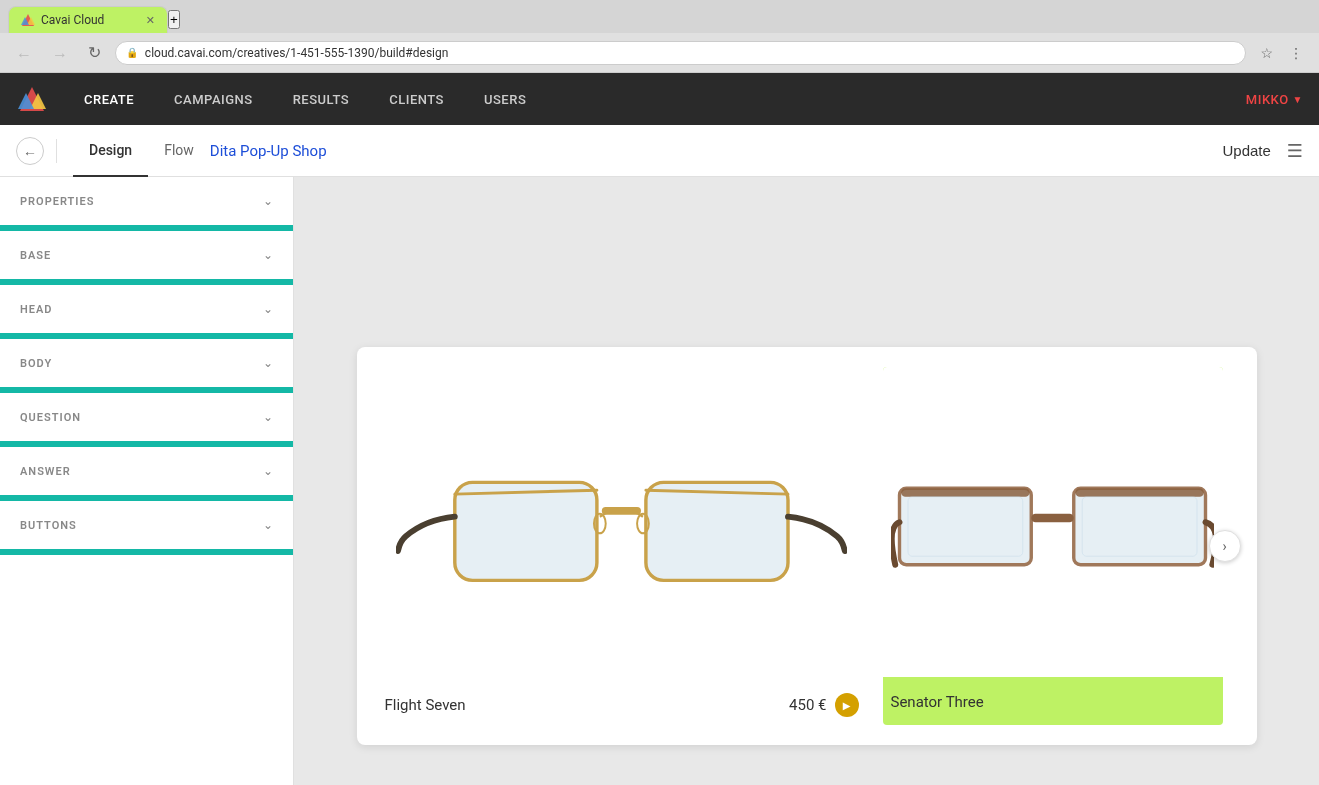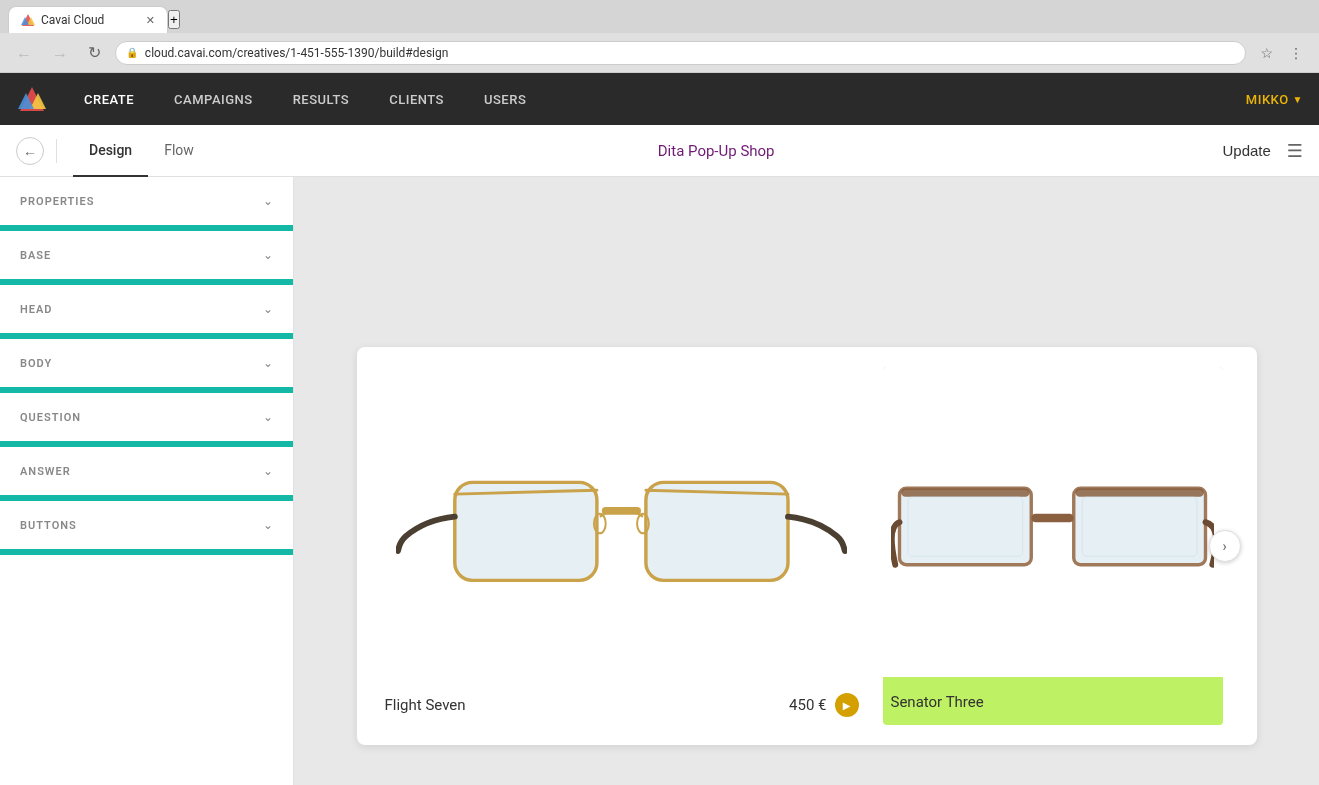--- a/index.html
+++ b/index.html
@@ -1,49 +1,49 @@
 <!DOCTYPE html>
 <html><head>
   <meta charset="utf-8">
   <style>
     * { box-sizing: border-box; margin: 0; padding: 0; }
     body { font-family: -apple-system, BlinkMacSystemFont, 'Segoe UI', Roboto, sans-serif; background: #f0f0f0; width: 1319px; height: 785px; overflow: hidden; }
 
     
     .browser-chrome { background: #e0e0e0; border-bottom: 1px solid #ccc; }
     .browser-tabs { display: flex; align-items: center; padding: 6px 8px 0; background: #d5d5d5; gap: 0; }
-    .browser-tab { display: flex; align-items: center; background: #ffffff; border-radius: 8px 8px 0 0; padding: 6px 12px; font-size: 12px; color: #333; gap: 6px; min-width: 160px; border: 1px solid #ccc; border-bottom: none; }
+    .browser-tab { display: flex; align-items: center; background: #bef264; border-radius: 8px 8px 0 0; padding: 6px 12px; font-size: 12px; color: #333; gap: 6px; min-width: 160px; border: 1px solid #ccc; border-bottom: none; }
     .browser-tab .favicon { width: 14px; height: 14px; }
     .browser-tab .tab-close { margin-left: auto; cursor: pointer; color: #666; font-size: 11px; }
     .browser-toolbar { display: flex; align-items: center; padding: 6px 10px; gap: 8px; background: #e0e0e0; }
     .nav-btn { background: none; border: none; color: #666; cursor: pointer; font-size: 16px; padding: 4px 6px; border-radius: 3px; }
     .nav-btn:disabled { color: #bbb; cursor: default; }
     .address-bar { flex: 1; display: flex; align-items: center; background: white; border: 1px solid #ccc; border-radius: 12px; padding: 4px 10px; font-size: 12px; color: #333; gap: 6px; }
     .address-bar .lock-icon { color: #666; font-size: 10px; }
     .address-text { flex: 1; font-size: 12px; color: #333; }
     .toolbar-right { display: flex; gap: 4px; }
     .toolbar-icon-btn { background: none; border: none; color: #666; cursor: pointer; font-size: 14px; padding: 4px 6px; }
 
     
     .app-nav { background: #2a2a2a; display: flex; align-items: center; height: 52px; padding: 0 16px; gap: 0; }
     .app-logo { width: 32px; height: 32px; margin-right: 16px; }
     .nav-item { color: #ccc; font-size: 13px; font-weight: 500; padding: 0 20px; height: 52px; display: flex; align-items: center; cursor: pointer; letter-spacing: 0.5px; }
     .nav-item.active { color: white; }
     .nav-spacer { flex: 1; }
-    .user-menu { display: flex; align-items: center; color: #eab308; font-size: 13px; font-weight: 500; cursor: pointer; gap: 4px; letter-spacing: 0.5px; }
+    .user-menu { display: flex; align-items: center; color: #ef4444; font-size: 13px; font-weight: 500; cursor: pointer; gap: 4px; letter-spacing: 0.5px; }
     .user-menu .chevron { font-size: 10px; }
 
     
     .sub-header { background: white; border-bottom: 1px solid #e0e0e0; display: flex; align-items: center; height: 52px; padding: 0 16px; }
     .back-btn { width: 28px; height: 28px; border-radius: 50%; border: 1px solid #ccc; display: flex; align-items: center; justify-content: center; cursor: pointer; color: #666; font-size: 14px; margin-right: 12px; }
     .divider-v { width: 1px; height: 24px; background: #e0e0e0; margin-right: 16px; }
     .sub-tabs { display: flex; gap: 0; }
     .sub-tab { padding: 0 16px; height: 52px; display: flex; align-items: center; font-size: 14px; color: #666; cursor: pointer; border-bottom: 2px solid transparent; }
     .sub-tab.active { color: #333; border-bottom: 2px solid #333; font-weight: 500; }
-    .project-title { flex: 1; text-align: center; font-size: 15px; color: #701a75; }
+    .project-title { flex: 1; font-size: 15px; color: #1d4ed8; }
     .update-btn { background: none; border: none; font-size: 15px; color: #333; cursor: pointer; font-weight: 400; margin-right: 16px; }
     .hamburger { background: none; border: none; cursor: pointer; color: #666; font-size: 18px; }
 
     
     .main-layout { display: flex; height: calc(785px - 52px - 52px - 52px); }
 
     
     .sidebar { width: 294px; background: white; border-right: 1px solid #e0e0e0; overflow-y: auto; flex-shrink: 0; }
     .sidebar-section { border-bottom: 6px solid #14b8a6; }
     .sidebar-section-header { display: flex; align-items: center; justify-content: space-between; padding: 0 20px; height: 48px; cursor: pointer; }

